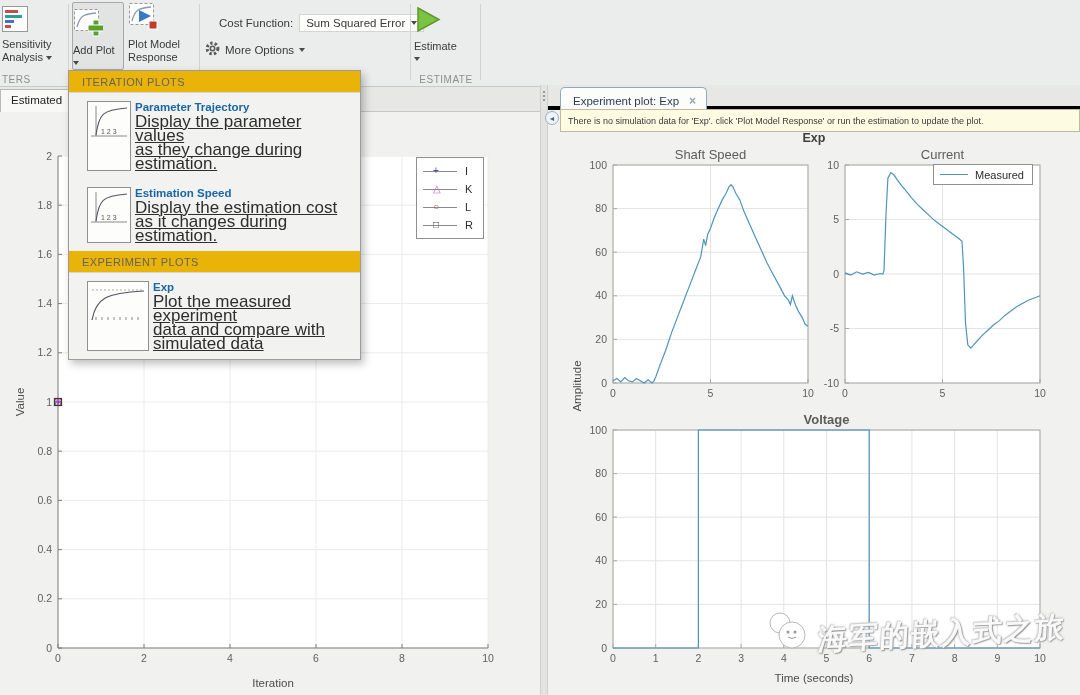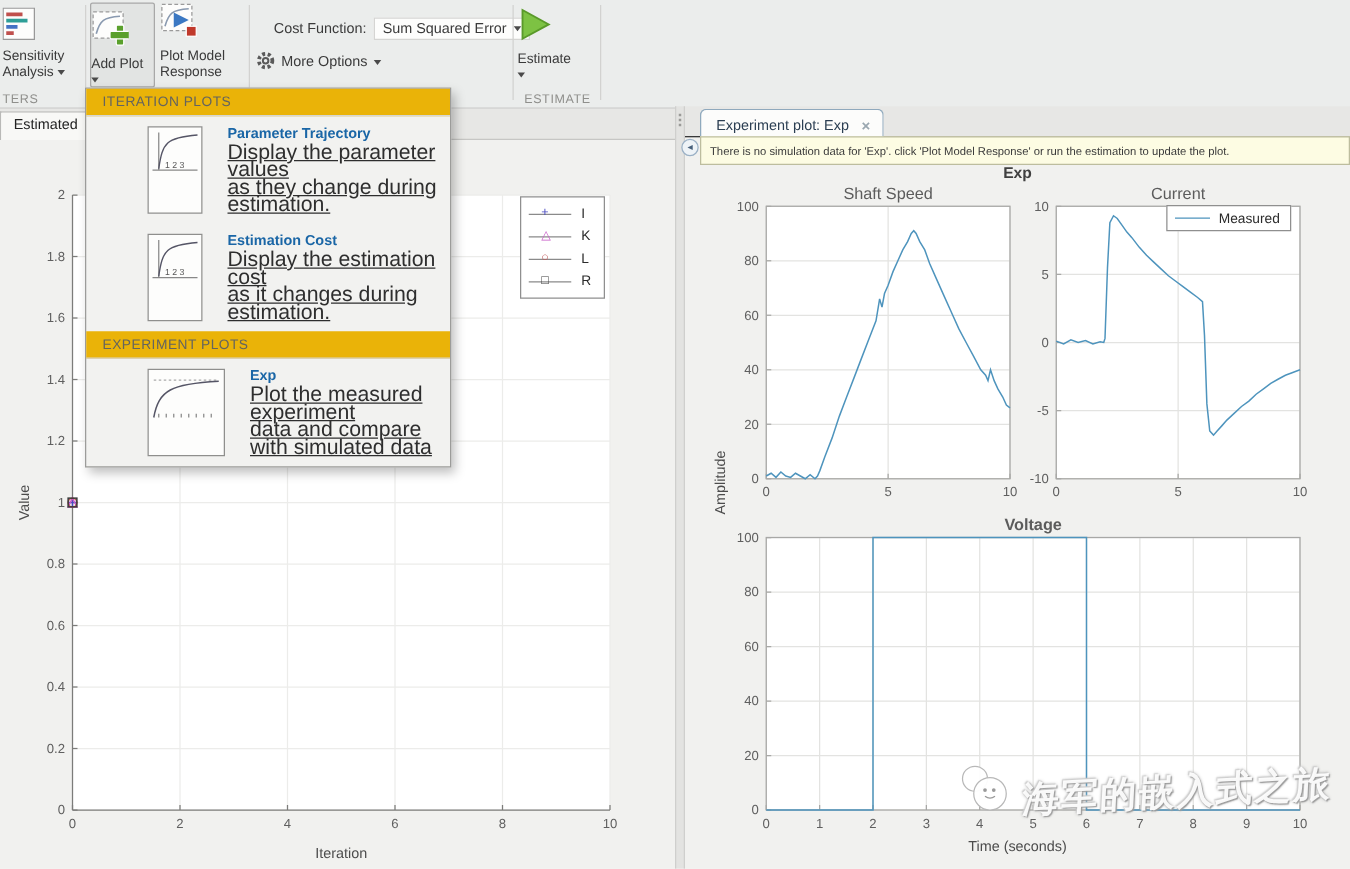--- a/index.html
+++ b/index.html
@@ -14,21 +14,21 @@
   .rbtn .ic { margin-bottom:3px; }
   .caret { display:inline-block; width:0; height:0; border-left:3.5px solid transparent; border-right:3.5px solid transparent; border-top:4px solid #4a4a4a; vertical-align:middle; }
   .pressed { background:#e2e4e3; border:1px solid #a8a8a8; border-radius:2px; }
   .costrow { position:absolute; left:203px; top:14px; font-size:11.5px; color:#3a3a3a; display:flex; align-items:center;margin-left:16px; }
   .costsel { margin-left:6px; background:#fdfdfc; border:1px solid #d5d5d3; padding:2px 6px; font-size:11.5px; display:flex; align-items:center; gap:6px; }
   .moreopts { position:absolute; left:205px; top:41px; display:flex; align-items:center; gap:5px; font-size:11.5px; color:#3a3a3a; }
 
   
   .tabrow-left { position:absolute; left:0; top:87px; width:540px; height:25px; background:#e7e7e5; border-bottom:1px solid #c6c6c4; }
   .tab-left { position:absolute; left:0; top:2px; height:23px; background:#f8f8f6; border:1px solid #b9b9b7; border-bottom:none; border-radius:0 4px 0 0; padding:4px 12px 0 10px; font-size:11.5px; color:#222; }
-  .tabrow-right { position:absolute; left:548px; top:85px; width:532px; height:25px; background:#e7e7e5; border-bottom:1px solid #000000; }
+  .tabrow-right { position:absolute; left:548px; top:85px; width:532px; height:25px; background:#e7e7e5; border-bottom:4px solid #000000; }
   .tab-right { position:absolute; left:12px; top:2px; height:23px; background:#fcfcfb; border:1px solid #8fa9bd; border-bottom:none; border-radius:5px 5px 0 0; padding:4px 10px 0 12px; font-size:11.5px; color:#2b3e52; display:flex; gap:10px; align-items:center; }
   .tabclose { color:#9aa7b0; font-size:12px; font-weight:bold; }
 
   
   .left-fig { position:absolute; left:0; top:112px; width:540px; height:583px; background:#f1f1ef; }
   .splitter { position:absolute; left:540px; top:85px; width:8px; height:610px; background:#e3e3e1; border-left:1px solid #cfcfcd; border-right:1px solid #cfcfcd; }
   .splitter .dots { position:absolute; left:2px; top:4px; width:3px; }
   .splitter .dots i { display:block; width:2px; height:2px; background:#9a9a98; margin:2px 0; }
   .right-panel { position:absolute; left:548px; top:110px; width:532px; height:585px; background:#f1f1ef; }
   .infobar { position:absolute; left:560px; top:109px; width:520px; height:23px; background:#fdfce3; border:1px solid #bdbd9e; font-size:9px; color:#3a3a3a; padding:6px 0 0 7px; white-space:nowrap; overflow:hidden; }
@@ -48,21 +48,21 @@
   .lg-line { position:relative; width:34px; height:12px; margin-right:8px; }
   .lg-line::before { content:""; position:absolute; left:0; right:0; top:6px; height:1px; background:#8a8a8a; }
   .lg-glyph { position:absolute; left:10px; top:-1px; font-size:10px; line-height:13px; background:transparent; }
   .g-I { color:#4a4ac0; } .g-K { color:#c85ac8; } .g-L { color:#c05656; } .g-R { color:#3a3a3a; }
   .legend-measured { left:933px; top:164px; width:100px; height:21px; display:flex; align-items:center; padding:0 6px; font-size:11px; color:#2c2c2c; }
   .lg-sample { width:28px; height:1.5px; background:#4e94bd; margin-right:7px; }
 
   
   .menu { position:absolute; left:68px; top:70px; width:293px; background:#f2f2f0; border:1px solid #9c9c9a; box-shadow:3px 4px 8px rgba(0,0,0,.25); z-index:20; }
   .menu-header { background:#eab308; border-bottom:1px solid #d6d6d4; color:#64645f; font-size:11px; letter-spacing:.4px; padding:5px 0 4px 13px; }
-  .menu-item { display:flex; padding:8px 8px 8px 18px; gap:20px;margin-left:31px; }
+  .menu-item { display:flex; padding:8px 8px 8px 18px; gap:4px; }
   .menu-item .thumb { flex:0 0 auto; background:#fdfdfc; border:1px solid #8f8f8d; }
   .mi-title { color:#1a66a6; font-weight:bold; font-size:11.5px; margin-bottom:2px; }
   .mi-desc { color:#2e2e2e; font-size:17px; line-height:14px;text-decoration:underline; }
 
   
   .watermark { position:absolute; left:762px; top:598px; width:318px; height:72px; z-index:30; pointer-events:none; display:flex; align-items:center; }
   .wm-text { font-size:29px; font-weight:bold; color:rgba(255,255,255,.93); letter-spacing:2px; transform:rotate(-3deg) skewX(-6deg); text-shadow:1px 1px 1px #9a9a9a, -1px -1px 1px #cfcfcf, 0 0 3px #b0b0b0; white-space:nowrap; }
 </style>
 </head>
 <body>
@@ -282,21 +282,21 @@
     <div class="menu-item">
       <span class="thumb">
         <svg width="42" height="40">
             <line x1="8" y1="4" x2="8" y2="34" stroke="#888"></line>
             <line x1="3" y1="34" x2="39" y2="34" stroke="#888"></line>
             <path d="M8,33 C11,12 14,8 39,6" fill="none" stroke="#556" stroke-width="1.1"></path>
             <text x="13" y="32" font-size="7" fill="#555">1 2 3</text>
           </svg>
       </span>
       <span>
-        <div class="mi-title">Estimation Cost</div>
+        <div class="mi-title">Estimation Speed</div>
         <div class="mi-desc"><span>Display the estimation cost</span><br><span>as it changes during estimation.</span></div>
       </span>
     </div>
 
     <div class="menu-header">EXPERIMENT PLOTS</div>
 
     <div class="menu-item">
       <span class="thumb">
         <svg width="60" height="42">
             <line x1="4" y1="8" x2="56" y2="8" stroke="#aaa" stroke-dasharray="2,2"></line>

